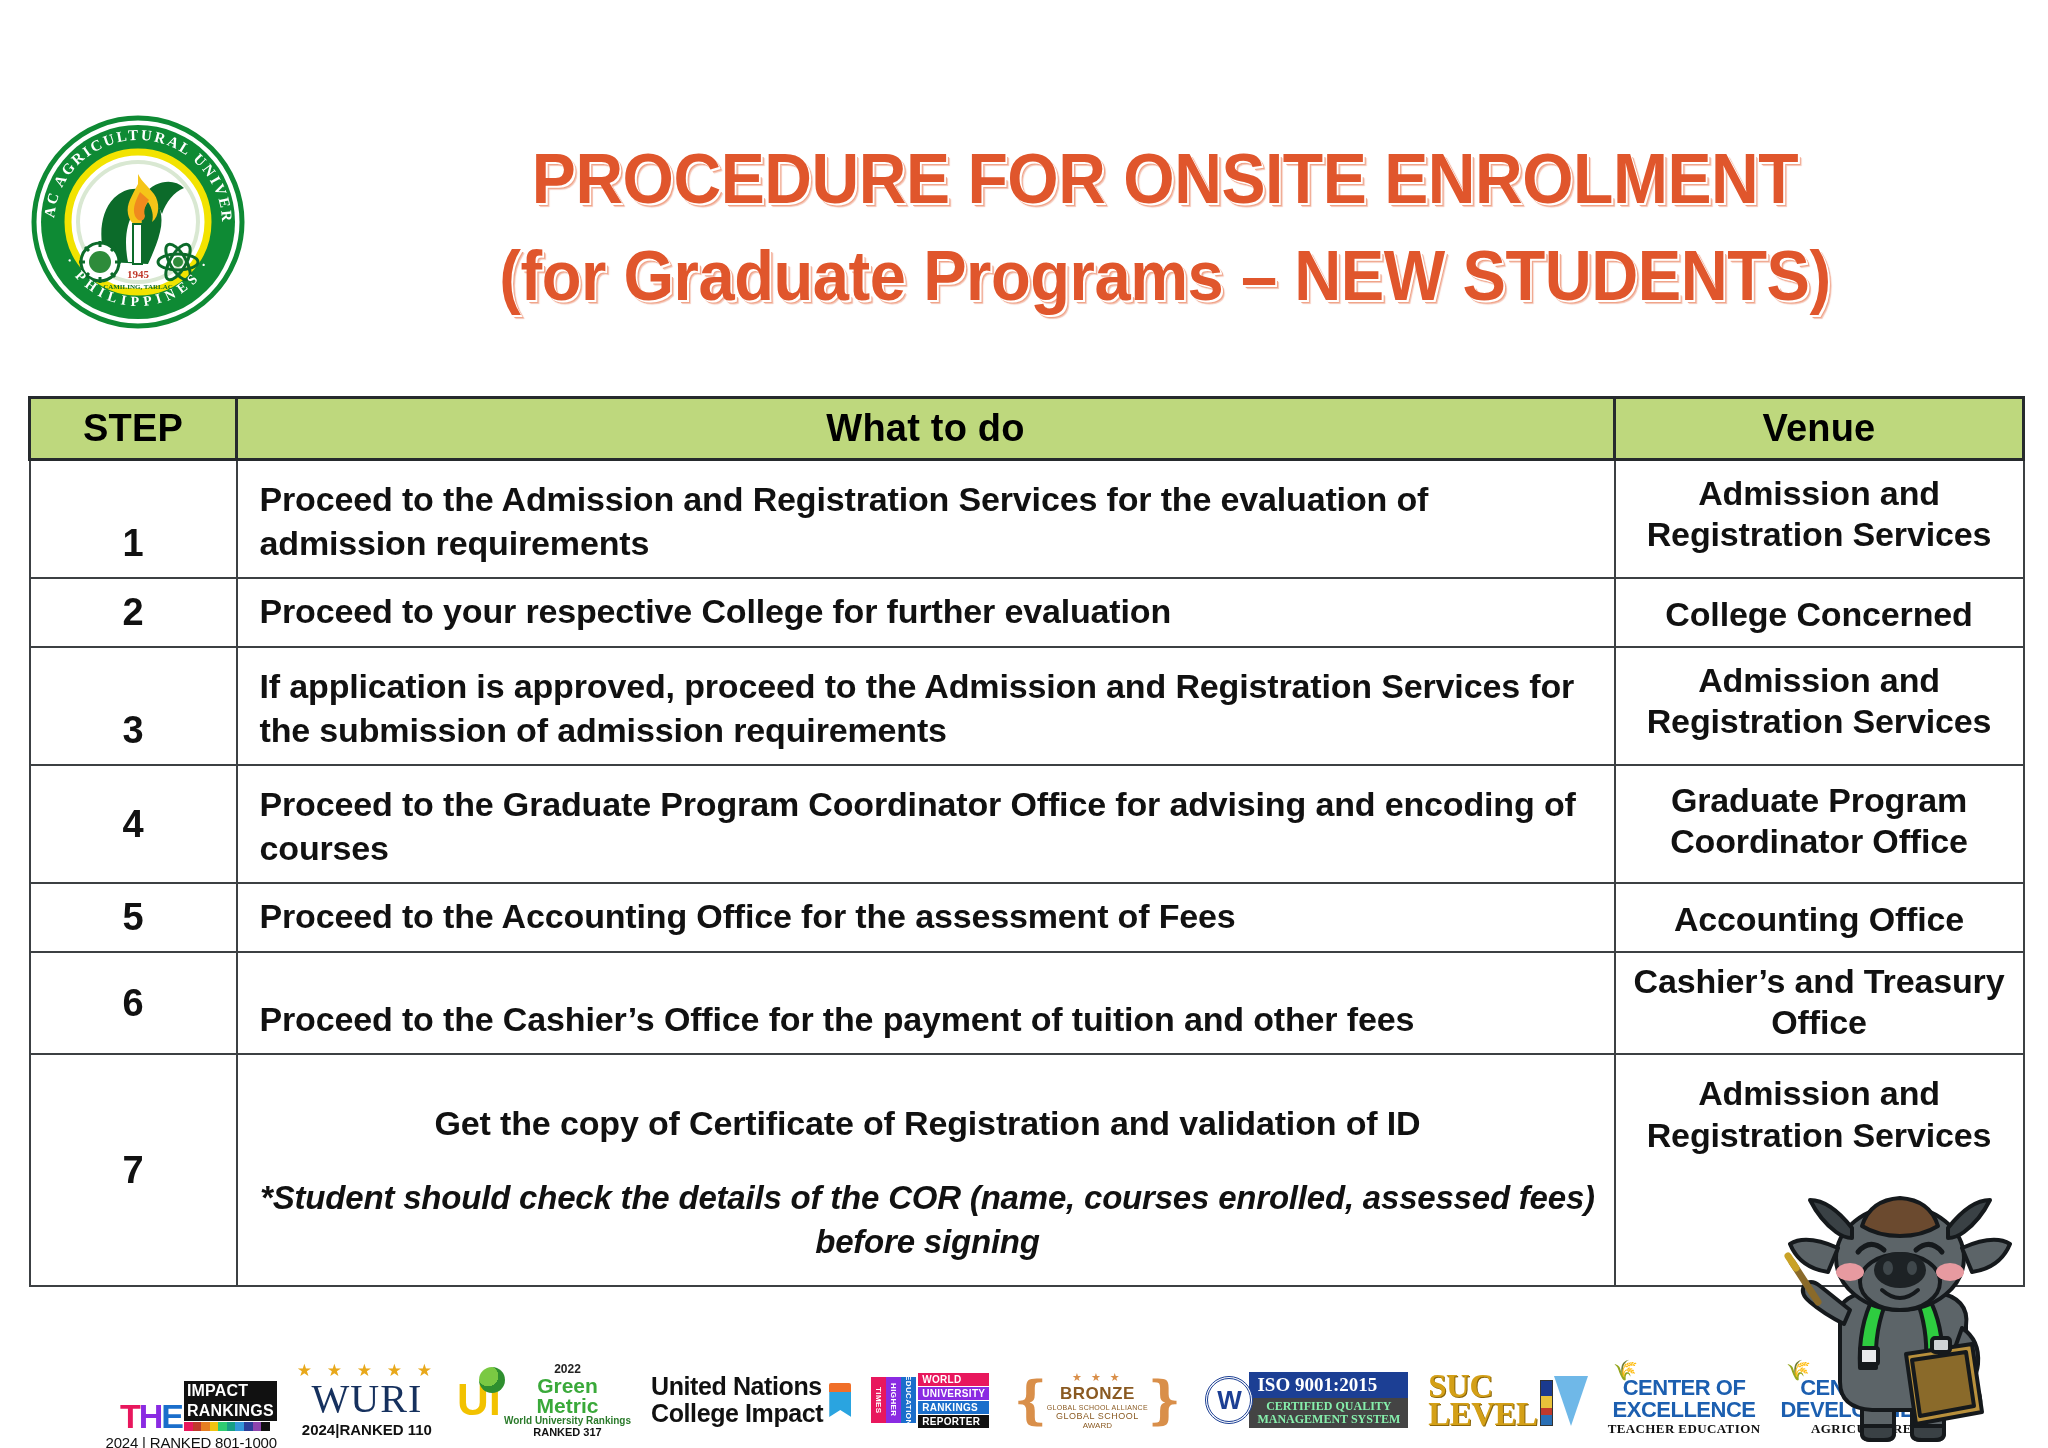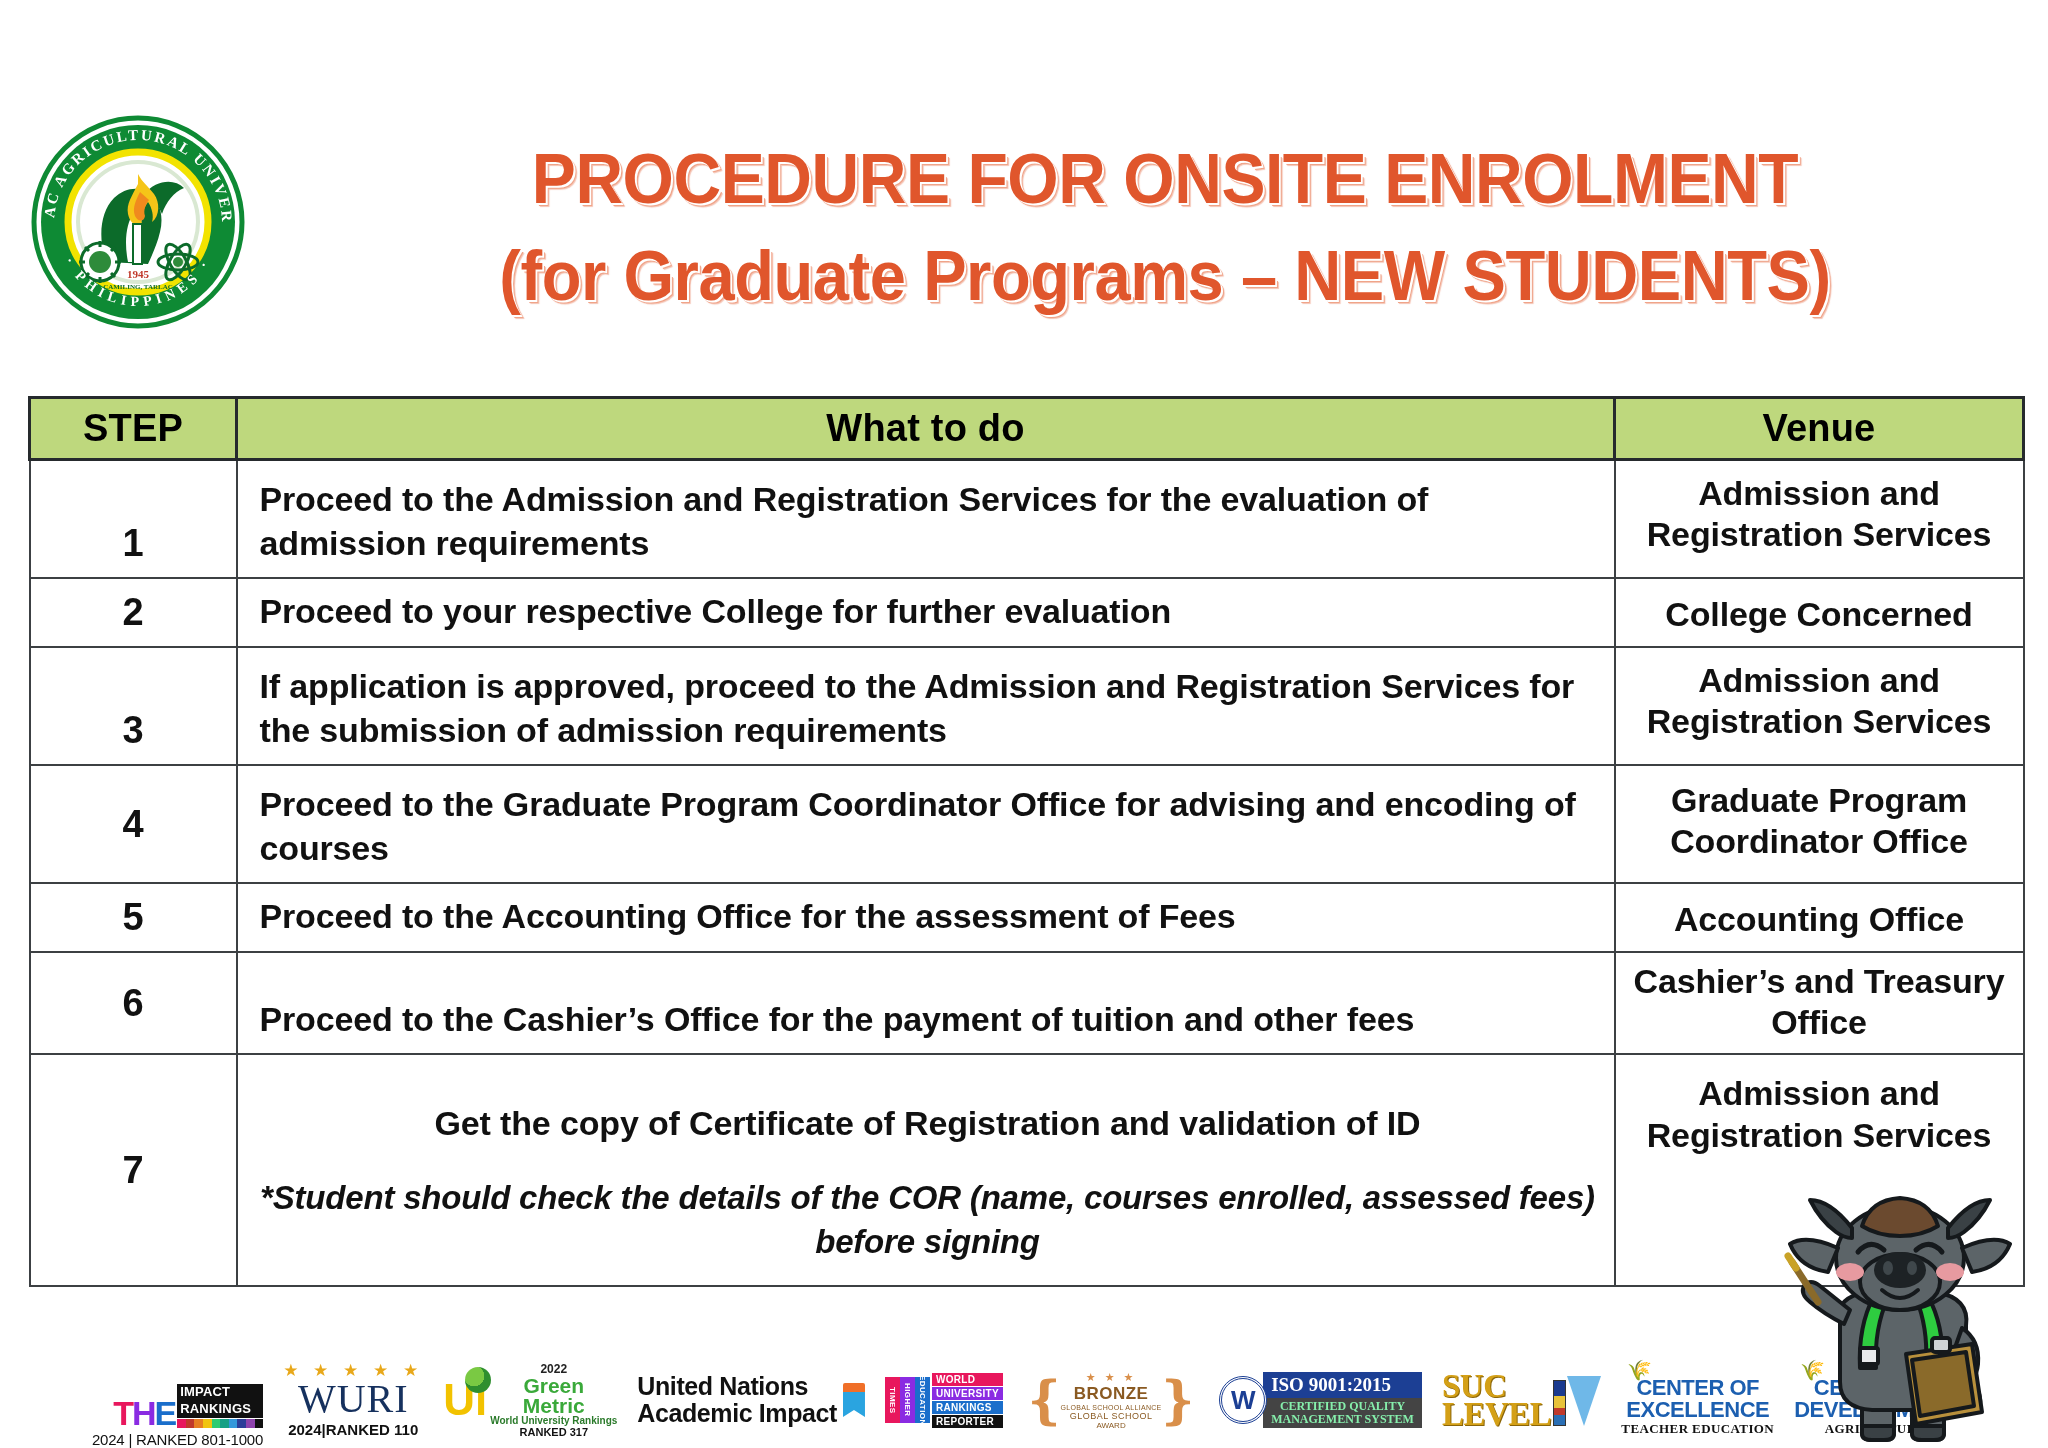--- a/index.html
+++ b/index.html
@@ -170,21 +170,21 @@
   .the-impact .the {
     font-family: "Liberation Sans", sans-serif;
     font-weight: bold; font-size: 34px; line-height: 0.82;
     letter-spacing: -2px;
   }
   .the-impact .the .t { color: #e8175d; }
   .the-impact .the .h { color: #8a2be2; }
   .the-impact .the .e { color: #1a6ecb; }
   .the-impact .blk {
     background: #111; color: #fff;
-    font-size: 13px; font-weight: bold;
+    font-size: 16px; font-weight: bold;
     font-family: "Liberation Sans", sans-serif;
     padding: 1px 3px; line-height: 1.12; letter-spacing: 0.2px;
     margin-left: 2px;
   }
   .swatches { display: flex; height: 9px; width: 86px; margin-left: 2px; margin-top: 1px;}
   .swatches i { flex: 1; display: block; }
   .the-impact .cap {
     font-family: "Liberation Sans", sans-serif;
     font-size: 15px; color: #111; margin-top: 3px; letter-spacing: -0.2px;
   }
@@ -512,21 +512,21 @@
         <div class="gm">Green</div>
         <div class="gm">Metric</div>
         <div class="sub1">World University Rankings</div>
         <div class="sub2">RANKED 317</div>
       </div>
     </div>
 
     <div class="flogo unai">
       <div class="txt">
         <div>United Nations</div>
-        <div>Academic Impact</div>
+        <div>College Impact</div>
       </div>
       <div class="book">
         <span class="ora"></span>
           <span class="blu"></span>
       </div>
     </div>
 
     <div class="flogo thewur">
       <div class="bars">
         <span class="b1">TIMES</span>

